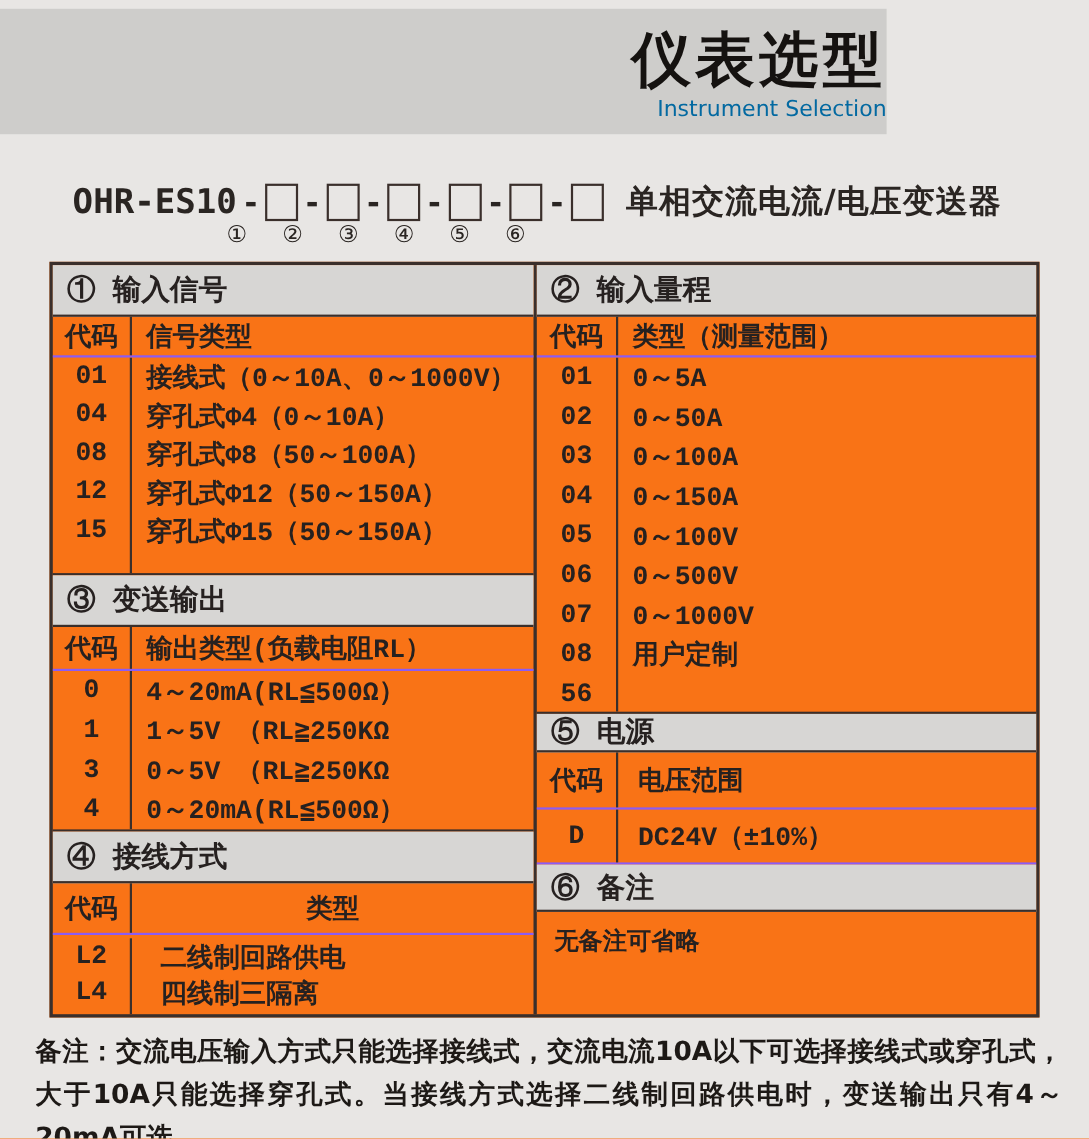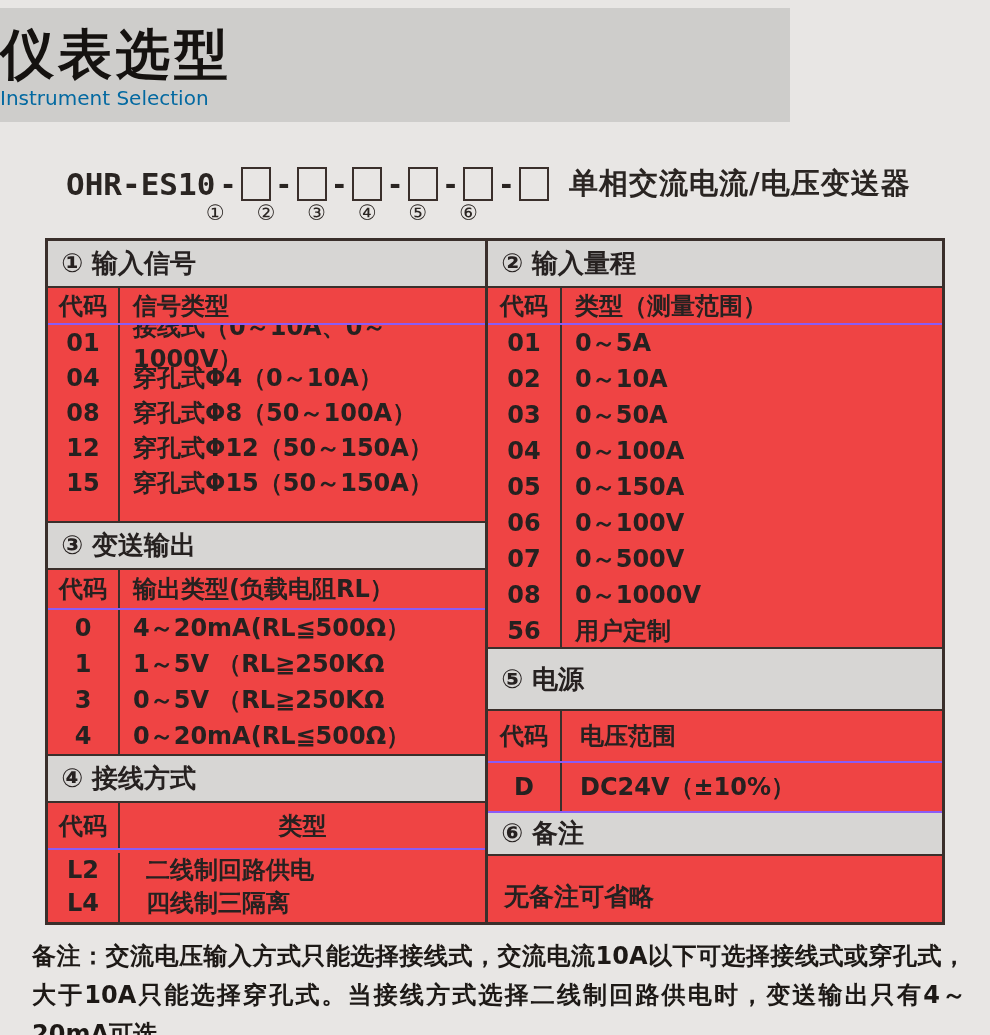--- a/index.html
+++ b/index.html
@@ -2,53 +2,53 @@
 <html><head>
 <meta charset="utf-8">
 <style>
   html,body{margin:0;padding:0;}
   body{
     width:990px;height:1035px;position:relative;overflow:hidden;
     background:#e8e6e4;color:#262120;
     font-family:"DejaVu Sans","Liberation Sans",sans-serif;
   }
   
-  .title-band{position:absolute;top:8px;left:0;width:790px;height:114px;background:#cecdcb;text-align:left;}
+  .title-band{position:absolute;top:8px;left:0;width:790px;height:114px;background:#cecdcb;text-align:right;padding-left:16px;}
   .page-title{font-size:54px;font-weight:bold;letter-spacing:4px;line-height:1;padding-top:20px;color:#151210;}
   .page-subtitle{font-size:20px;margin-top:4px;color:#0369a1;}
   
   .model-row{position:absolute;top:164px;left:66px;display:flex;align-items:center;font-weight:bold;color:#2a2522;}
   .model-prefix{font-family:"DejaVu Sans Mono","Liberation Mono",monospace;font-size:31px;letter-spacing:0px;}
   .m-dash{font-size:28px;margin:0 7px;}
   .m-box{width:26px;height:30px;border:2px solid #3a2f2b;background:transparent;}
   .product-name{font-size:29px;margin-left:20px;letter-spacing:1px;white-space:nowrap;}
   .pos-row{position:absolute;top:201px;left:206px;width:272px;display:flex;justify-content:space-between;font-size:21px;color:#2a2522;}
   
   .sel-table{position:absolute;top:238px;left:45px;width:900px;height:687px;border:3px solid #3a2f2b;
-             box-sizing:border-box;display:flex;background:#ef4444;}
+             box-sizing:border-box;display:flex;background:#f97316;font-family:Liberation Mono, monospace;}
   .tcol{display:flex;flex-direction:column;box-sizing:border-box;}
   .tcol-left{width:440px;border-right:3px solid #3a2f2b;}
   .tcol-right{flex:1;}
   .band{background:#d7d6d4;border-bottom:2px solid #3a2f2b;display:flex;align-items:center;
         padding-left:13px;font-size:26px;font-weight:bold;box-sizing:border-box;flex:none;}
   .subrow{display:flex;border-bottom:2px solid #8b5cf6;box-sizing:border-box;flex:none;}
   .tbody{display:flex;border-bottom:2px solid #3a2f2b;box-sizing:border-box;flex:none;overflow:hidden;}
   .tbody.last{border-bottom:none;flex:1;}
   .codecol{width:72px;border-right:2px solid #3a2f2b;box-sizing:border-box;flex:none;
            display:flex;flex-direction:column;align-items:center;}
   .tcol-right .codecol{width:74px;}
   .labelcol{flex:1;display:flex;flex-direction:column;}
   .subrow .codecol,.subrow .labelcol{justify-content:center;}
   .cellline{display:flex;align-items:center;font-weight:bold;font-size:24px;flex:none;}
   .codecol .cellline{justify-content:center;}
   .labelcol .cellline{padding-left:13px;}
   .h35{height:35px;} .h36{height:36px;} .h33{height:33px;}
   .subtext{font-weight:bold;font-size:24px;}
   .center-label{justify-content:center!important;padding-left:0!important;text-align:center;}
-  .note-cell{font-weight:bold;font-size:25px;padding:24px 0 0 16px;}
+  .note-cell{font-weight:bold;font-size:22px;padding:12px 0 0 16px;}
   
   .footnote{position:absolute;top:937px;left:32px;width:934px;font-size:24px;font-weight:bold;
             line-height:39px;color:#1d1916;text-align:justify;}
 </style>
 </head>
 <body>
 
 <div class="title-band">
   <div class="page-title">仪表选型</div>
   <div class="page-subtitle">Instrument Selection</div>
@@ -172,32 +172,31 @@
         <div class="cellline h36">03</div>
         <div class="cellline h36">04</div>
         <div class="cellline h36">05</div>
         <div class="cellline h36">06</div>
         <div class="cellline h36">07</div>
         <div class="cellline h36">08</div>
         <div class="cellline h36">56</div>
       </div>
       <div class="labelcol">
         <div class="cellline h36">0～5A</div>
-        <div class="cellline h36">0～10A</div>
         <div class="cellline h36">0～50A</div>
         <div class="cellline h36">0～100A</div>
         <div class="cellline h36">0～150A</div>
         <div class="cellline h36">0～100V</div>
         <div class="cellline h36">0～500V</div>
         <div class="cellline h36">0～1000V</div>
         <div class="cellline h36">用户定制</div>
       </div>
     </div>
 
-    <div class="band" style="height:62px;">⑤ 电源</div>
+    <div class="band" style="height:35px;">⑤ 电源</div>
     <div class="subrow" style="height:52px;">
       <div class="codecol">
           <div class="cellline h36 subtext">代码</div>
         </div>
       <div class="labelcol">
           <div class="cellline h36 subtext" style="padding-left:18px;">电压范围</div>
         </div>
     </div>
     <div class="subrow" style="height:50px;">
       <div class="codecol">

